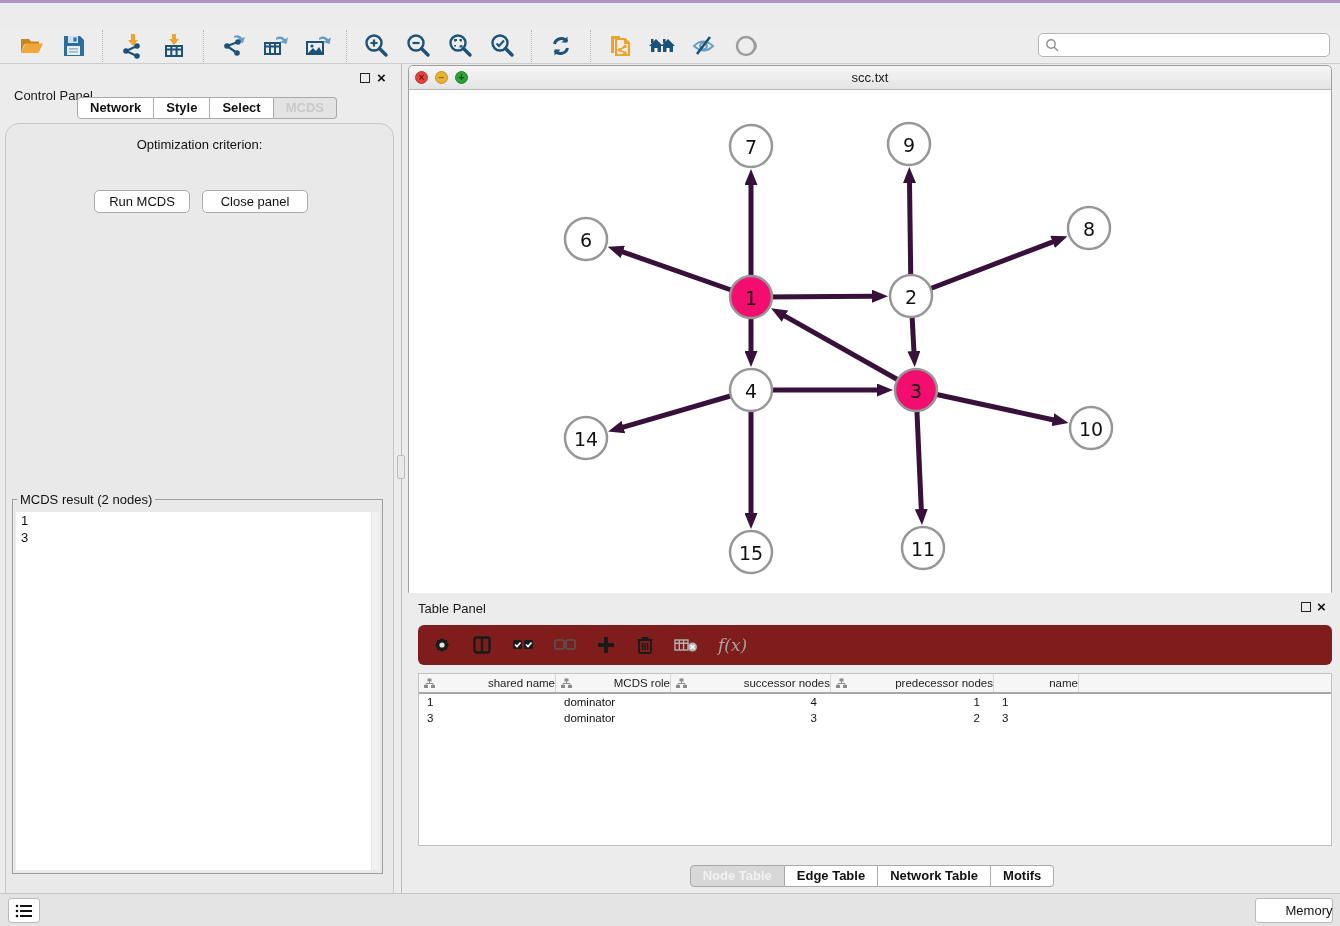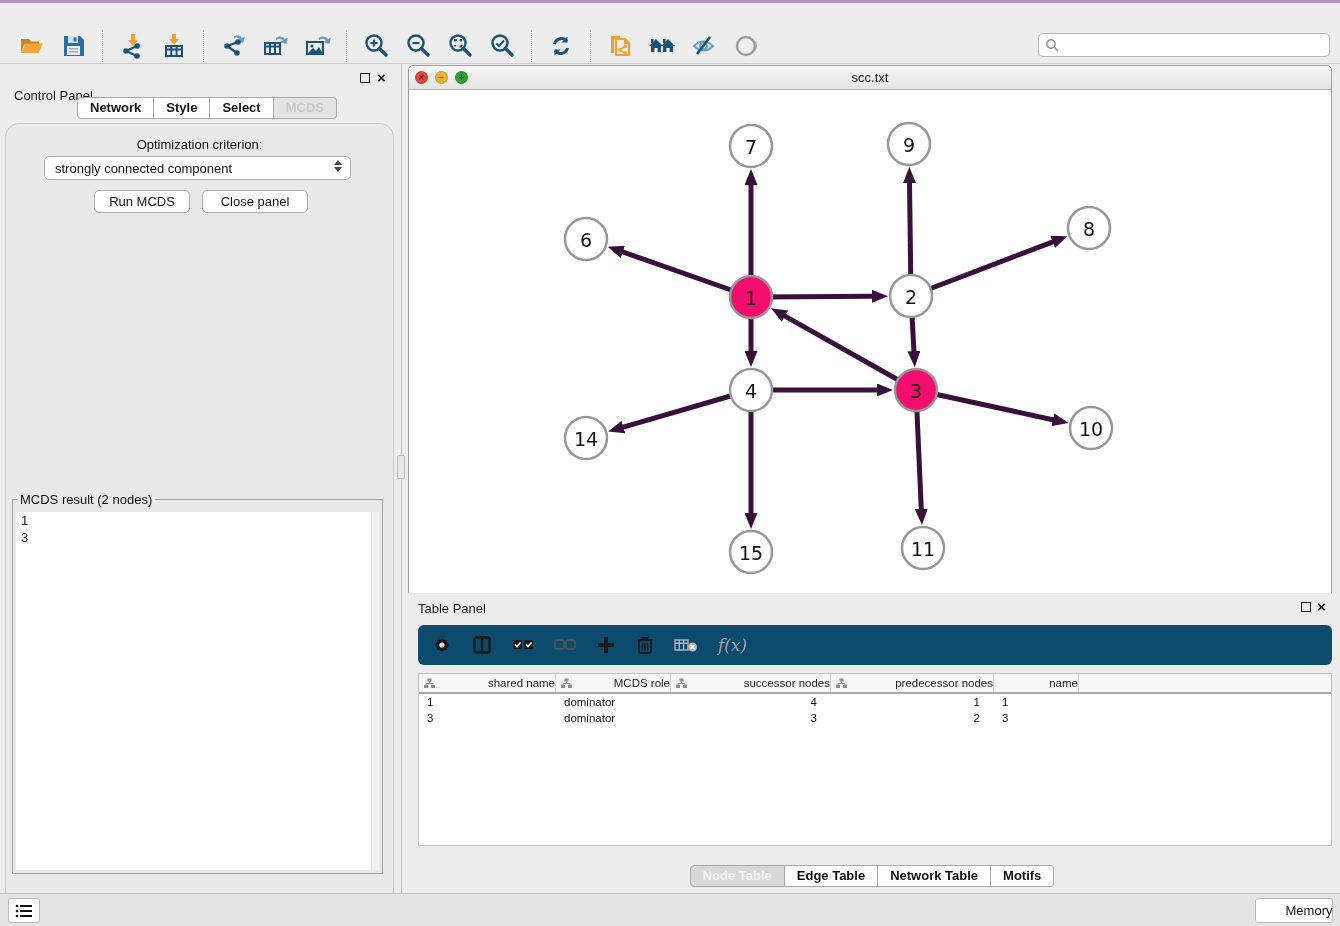--- a/index.html
+++ b/index.html
@@ -60,21 +60,21 @@
   .netwin-title .ttl { text-align:center; line-height:23px; color:#1a1a1a; }
   .tl { position:absolute; top:5px; width:13px; height:13px; border-radius:50%; font-size:10px; font-weight:700;
         text-align:center; line-height:12px; cursor:pointer; }
   .tl.red   { left:6px;  background:#e0443e; border:1px solid #b93a34; color:#7c120e; }
   .tl.yel   { left:26px; background:#e8b32f; border:1px solid #c3912a; color:#8a5d12; }
   .tl.grn   { left:46px; background:#2ca135; border:1px solid #23842b; color:#0d4f14; }
   .canvas { position:relative; width:922px; height:503px; background:#fff; overflow:hidden; }
 
   
   .tpanel { left:404px; top:595px; width:936px; height:295px; background:#ececec;text-decoration:underline; }
-  .tp-toolbar { position:absolute; left:14px; right:8px; top:30px; height:40px; background:#0c4a6e; border-radius:6px;
+  .tp-toolbar { position:absolute; left:14px; right:8px; top:30px; height:40px; background:#7f1d1d; border-radius:6px;
                 display:flex; align-items:center; padding-left:14px; gap:20px; }
   .tp-ic { display:flex; align-items:center; justify-content:center; height:24px; cursor:pointer; }
   .fx { font-family:"DejaVu Serif", serif; font-style:italic; font-size:17px; color:#a6a6a6; }
   .ttable { position:absolute; left:14px; right:8px; top:78px; height:173px; background:#fff; border:1px solid #c2c2c2; }
   .thead { display:grid; grid-template-columns:137px 115px 160px 163px 85px 1fr; height:20px; background:#f6f6f6;
            border-bottom:2px solid #a9a9a9; }
   .th { position:relative; display:flex; align-items:center; justify-content:flex-end; font-size:11.5px; color:#222;
         border-right:1px solid #d4d4d4; cursor:pointer; }
   .th .hicon { position:absolute; left:5px; top:4px; }
   .th:last-child { border-right:none; }
@@ -247,27 +247,20 @@
     <span class="abs float-btn" style="left:360px; top:9px;"></span>
     <span class="abs close-x" style="left:377px; top:8px;">×</span>
     <div class="abs seg-tabs" style="left:77px; top:33px;border-radius:10px;">
       <span class="seg">Network</span>
       <span class="seg">Style</span>
       <span class="seg">Select</span>
       <span class="seg active">MCDS</span>
     </div>
     <div class="cp-content">
       <div class="opt-label">Optimization criterion:</div>
-      <div class="dropdown">
-        <span>strongly connected component</span>
-        <span class="stepper">
-            <span class="tri-up"></span>
-            <span class="tri-dn"></span>
-          </span>
-      </div>
       <button class="btn abs" style="left:88px; top:66px; width:96px;">Run MCDS</button>
       <button class="btn abs" style="left:196px; top:66px; width:106px;">Close panel</button>
       <fieldset class="result-box">
         <legend>MCDS result (2 nodes)</legend>
         <div class="result-inner">
           <div class="result-line">1</div>
           <div class="result-line">3</div>
           <div class="vtrack"></div>
         </div>
       </fieldset>

